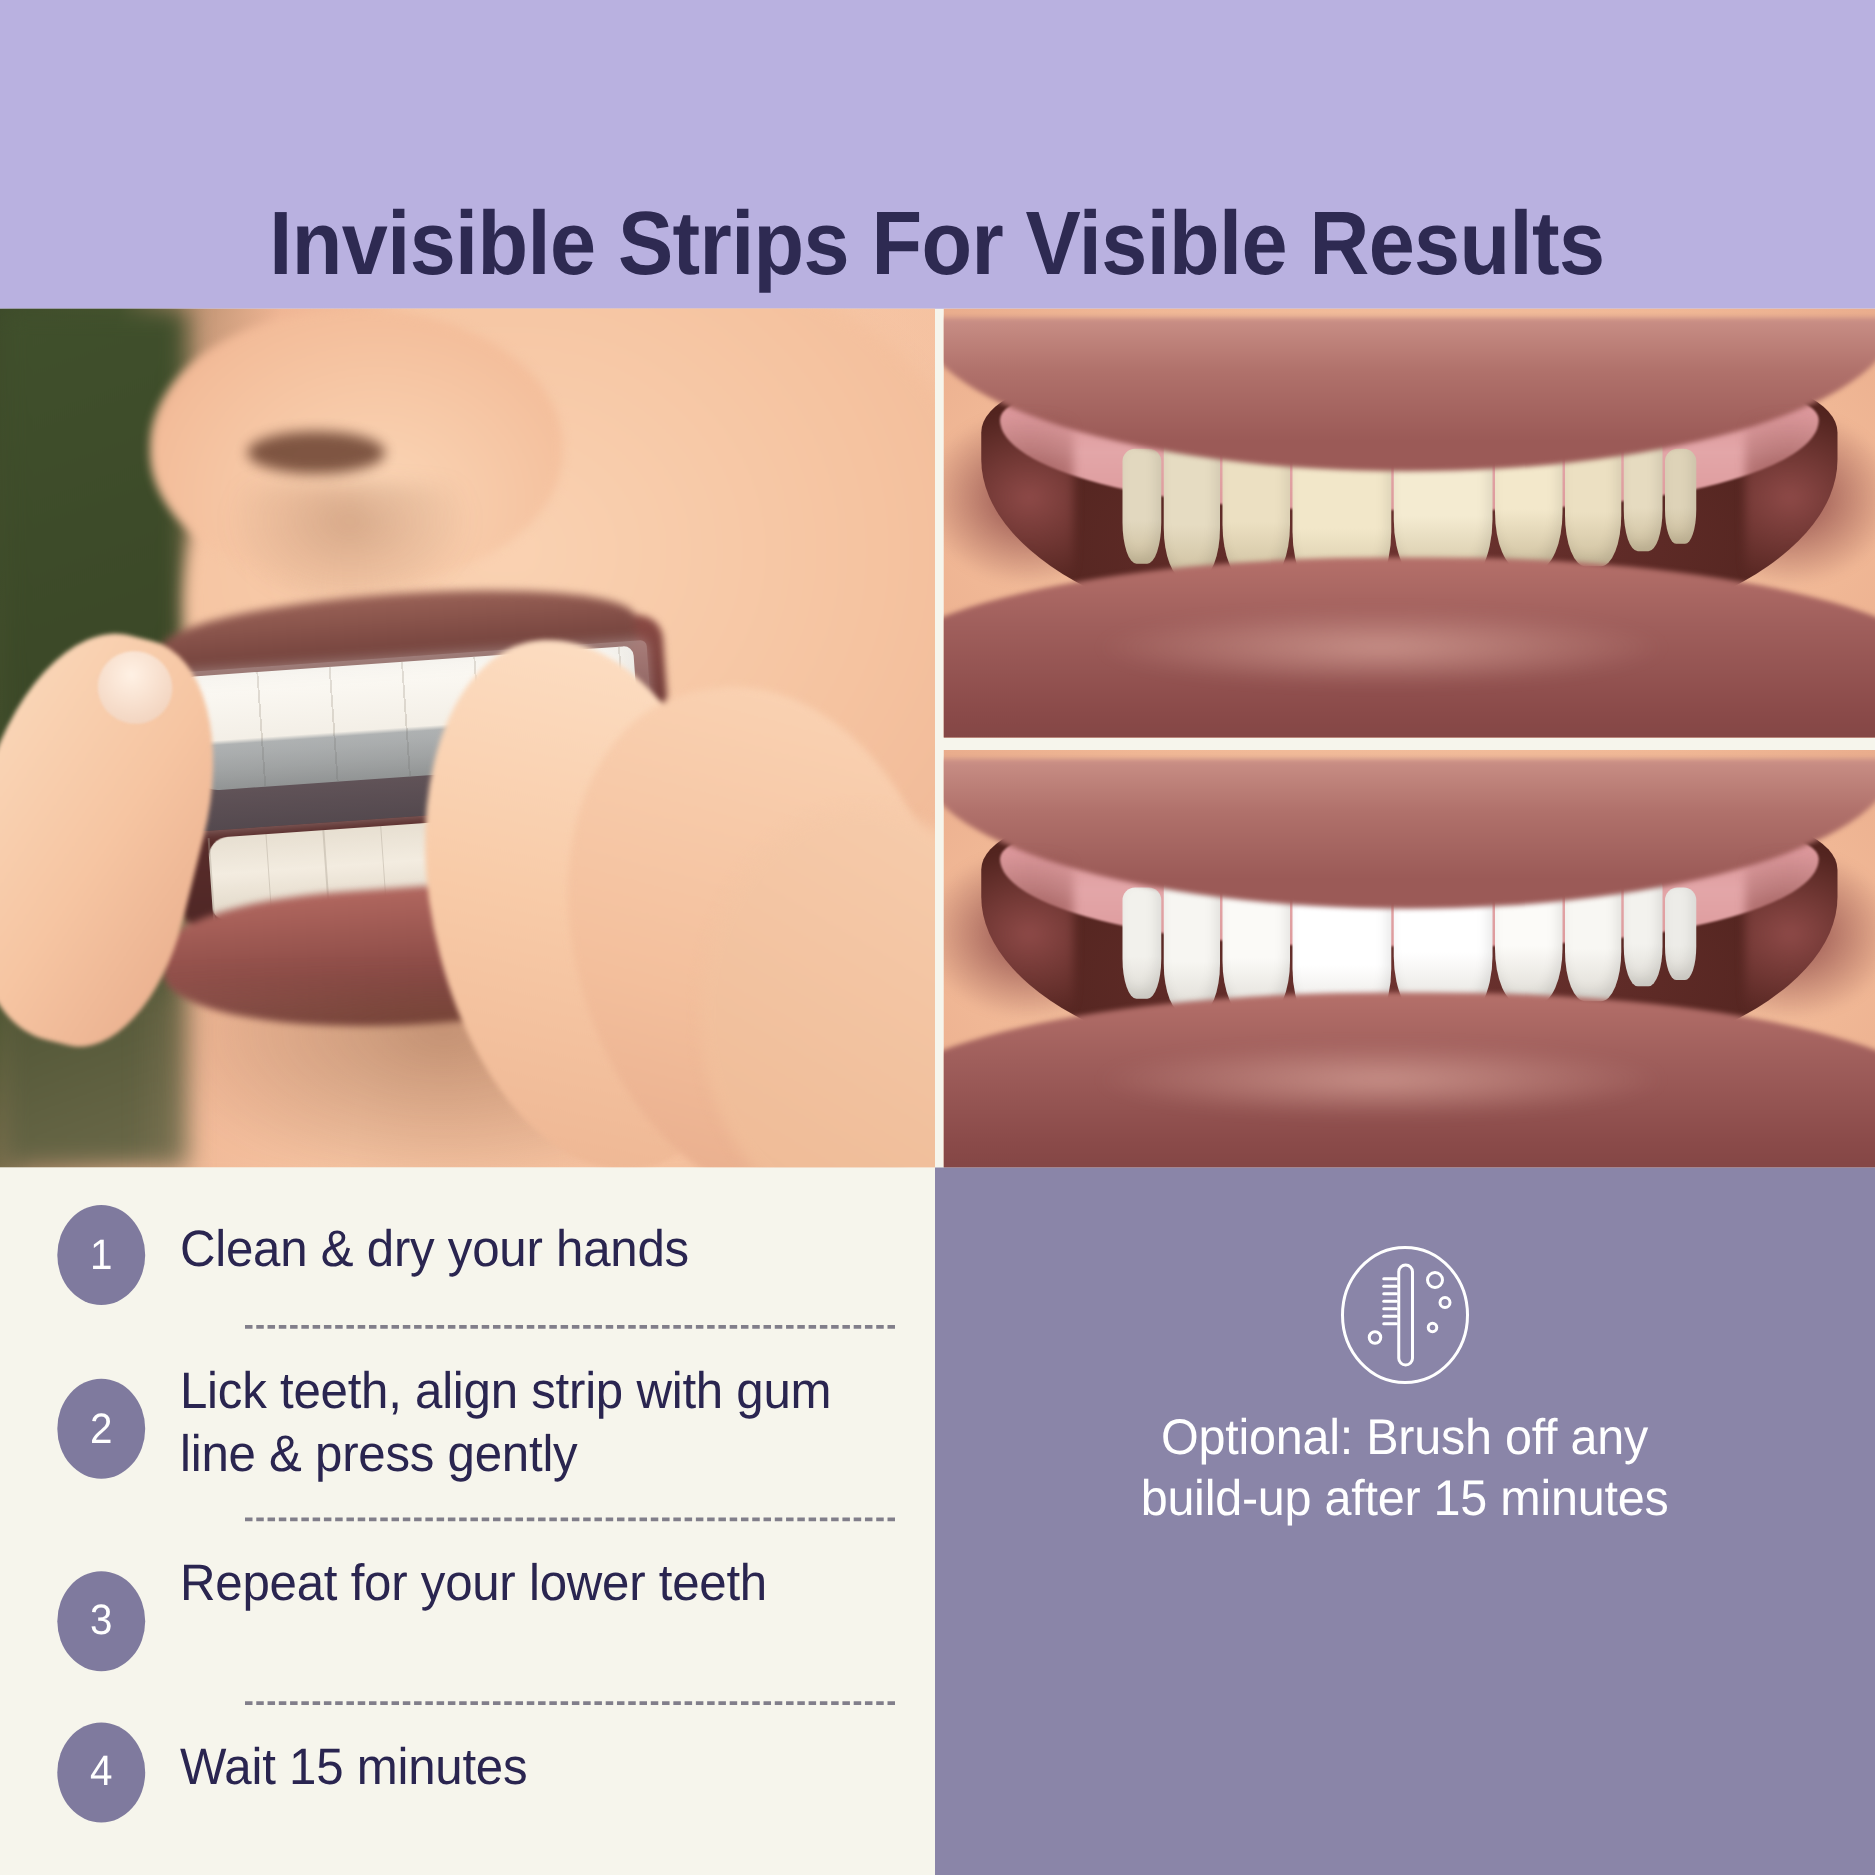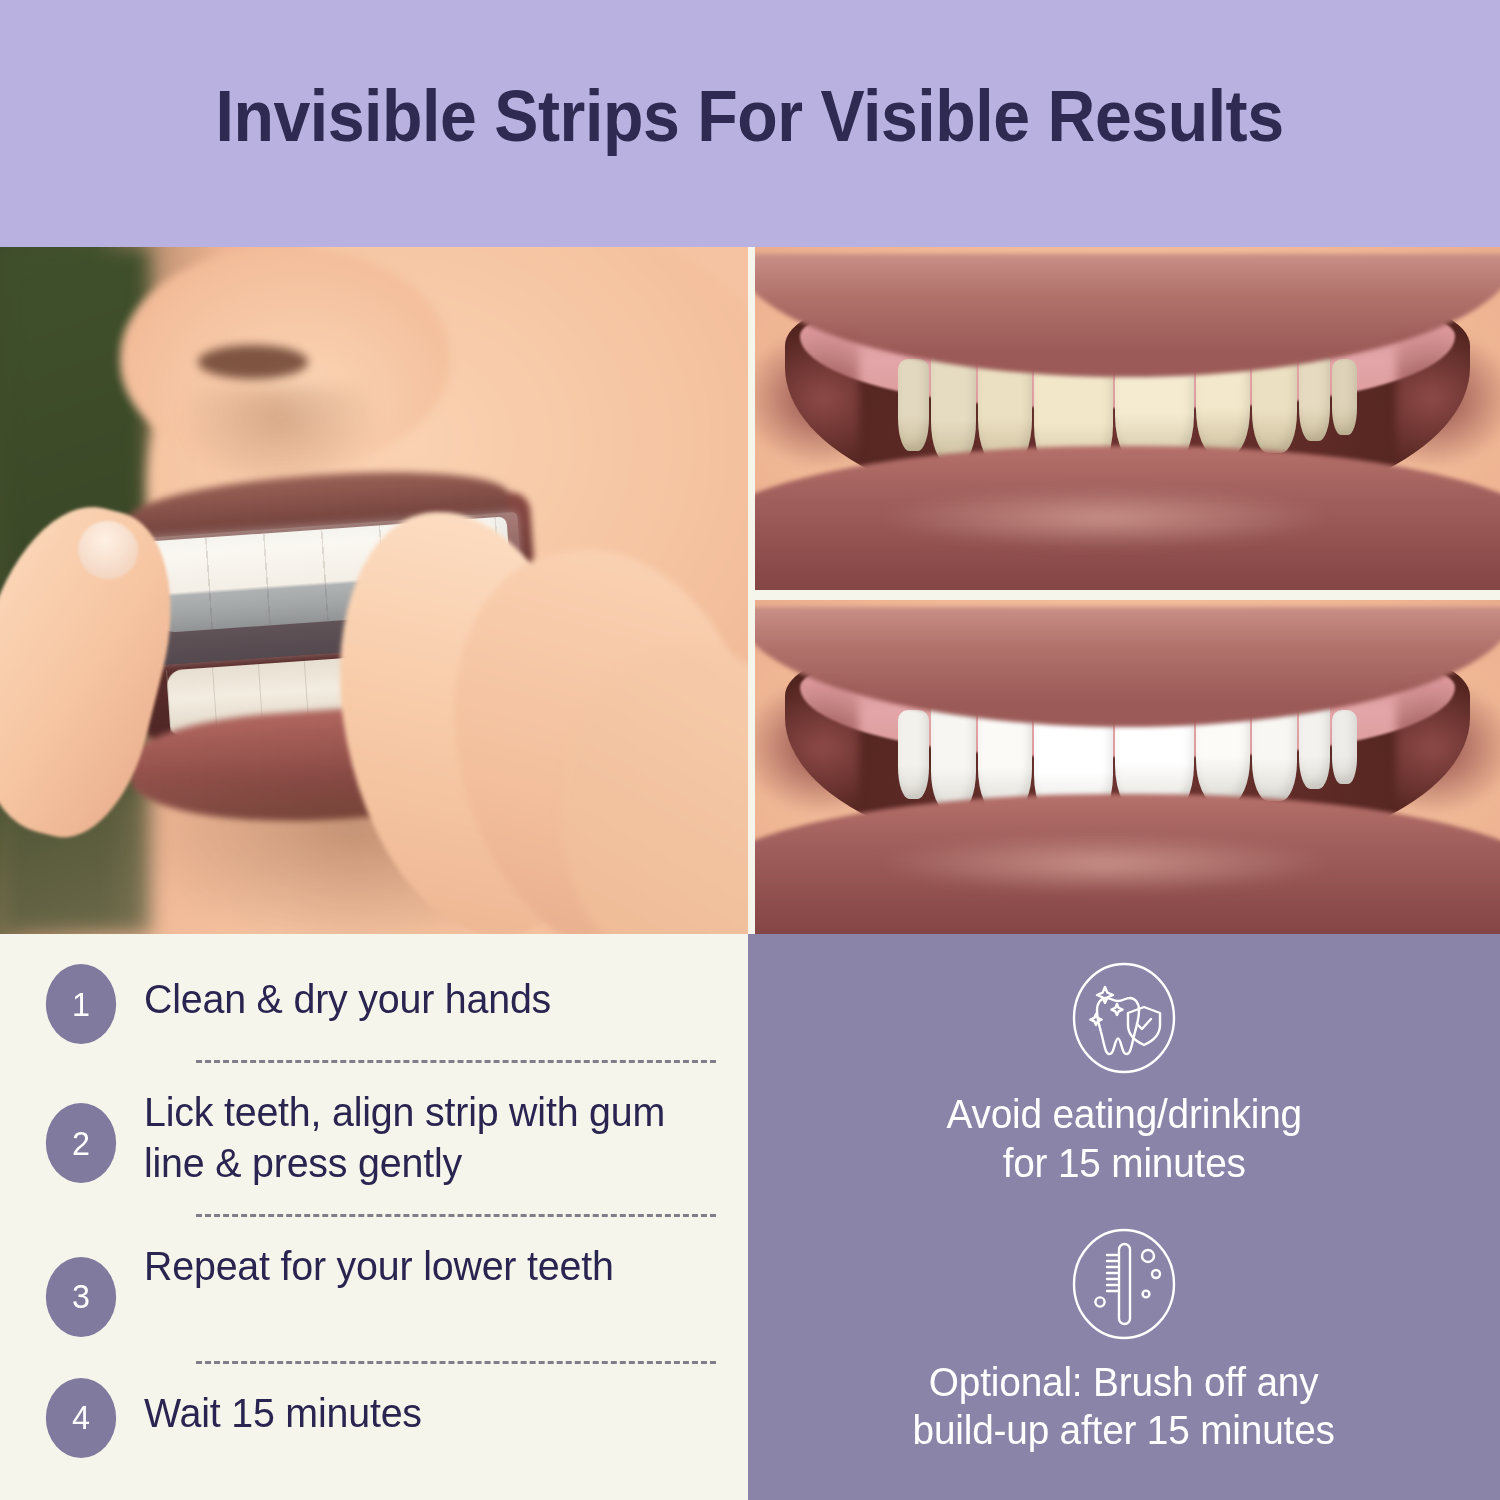--- a/index.html
+++ b/index.html
@@ -13,21 +13,21 @@
     position: relative;
     width: 1500px; height: 1500px;
     background: #f6f5ec;
   }
 
   
   .header {
     position: absolute; left: 0; top: 0;
     width: 1500px; height: 247px;
     background: #b9b1e0;
-    display: flex; align-items: center; justify-content: center;
+    display: flex; align-items: flex-end; justify-content: center;
   }
   .header-title {
     font-size: 72px;
     font-weight: 700;
     color: #2e2a52;
     letter-spacing: -0.5px;
     transform: scaleX(0.92);
     white-space: nowrap;
     line-height: 1;
     padding-bottom: 16px;
@@ -297,37 +297,20 @@
     <div class="divider d3"></div>
 
     <div class="step step-4">
       <div class="step-badge">4</div>
       <div class="step-text">Wait 15 minutes</div>
     </div>
   </div>
 
   <div class="tips-panel">
 
-    <div class="tip tip-1">
-      <span class="tip-icon">
-        <svg viewBox="0 0 124 124" width="124" height="124" fill="none" stroke="#ffffff" stroke-width="2.4" stroke-linecap="round" stroke-linejoin="round">
-          <ellipse cx="62" cy="62" rx="50" ry="54"></ellipse>
-          <path d="M44 42c-5 0-9 5-9 12 0 9 2 14 4 22 2 7 3 14 5 19 1.6 4 5.6 4 7-0.5 2-5.5 3-12 5-12s3 6.5 5 12c1.4 4.5 5.4 4.5 7 0.5 2-5 3-12 5-19 2-8 4-13 4-22 0-7-4-12-9-12-5 0-7 3-12 3s-7-3-12-3z"></path>
-          <path d="M43 31l2.4 5.6L51 39l-5.6 2.4L43 47l-2.4-5.6L35 39l5.6-2.4z"></path>
-          <path d="M55 48l1.7 3.9 3.9 1.7-3.9 1.7L55 59l-1.7-3.7L49.4 53.6l3.9-1.7z"></path>
-          <path d="M34 58l1.7 3.9 3.9 1.7-3.9 1.7L34 69l-1.7-3.7-3.9-1.7 3.9-1.7z"></path>
-          <path d="M82 51l16 6v12c0 10-7 16-16 20-9-4-16-10-16-20V57z"></path>
-          <path d="M75 68l5 5 9-10"></path>
-        </svg>
-      </span>
-      <div class="tip-text">
-        <span>Avoid eating/drinking</span><br>
-        <span>for 15 minutes</span>
-      </div>
-    </div>
 
     <div class="tip tip-2">
       <span class="tip-icon">
         <svg viewBox="0 0 124 124" width="124" height="124" fill="none" stroke="#ffffff" stroke-width="2.4" stroke-linecap="round" stroke-linejoin="round">
           <ellipse cx="62" cy="62" rx="50" ry="54"></ellipse>
           <rect x="57" y="22" width="11" height="80" rx="5.5"></rect>
           <line x1="45" y1="33" x2="55" y2="33"></line>
           <line x1="45" y1="39" x2="55" y2="39"></line>
           <line x1="45" y1="45" x2="55" y2="45"></line>
           <line x1="45" y1="51" x2="55" y2="51"></line>

